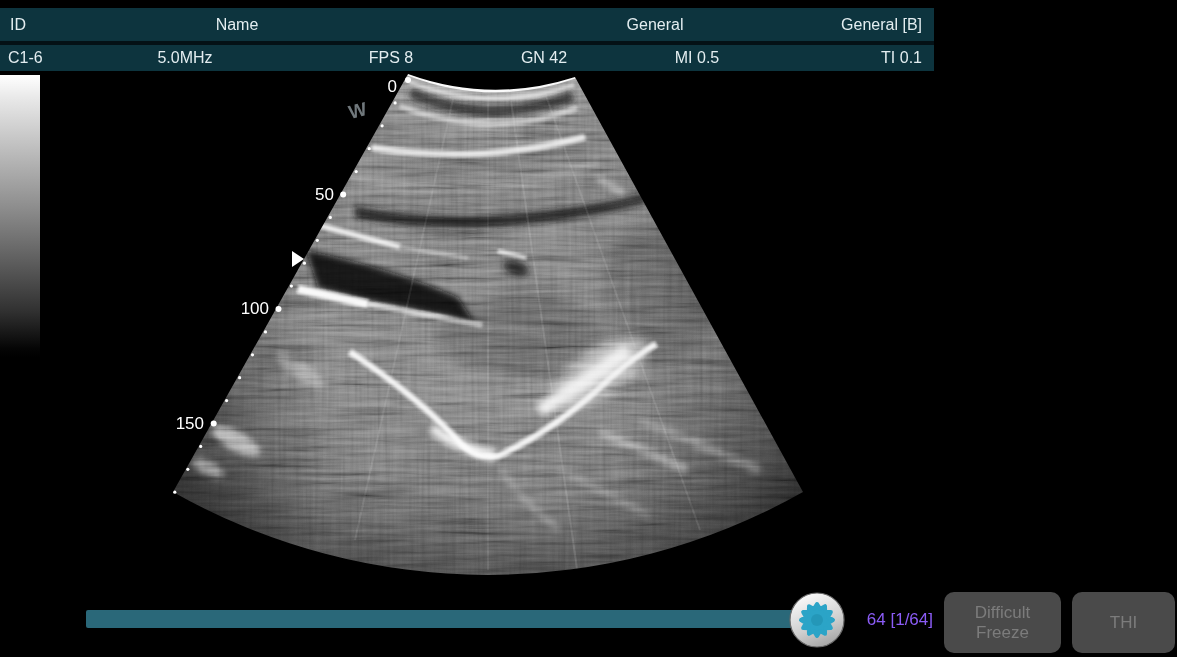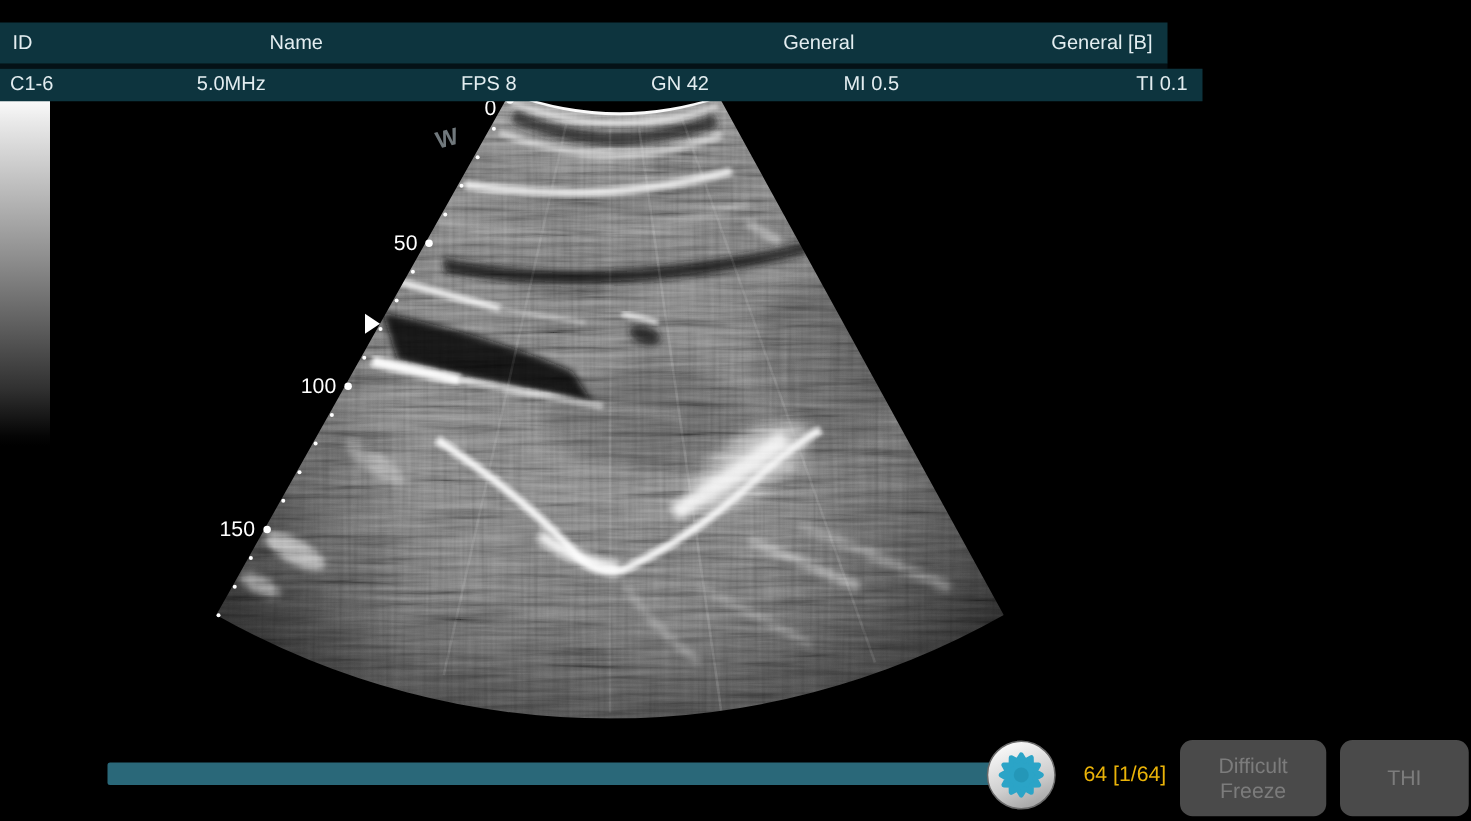--- a/index.html
+++ b/index.html
@@ -1,41 +1,41 @@
 <!DOCTYPE html>
 <html><head>
 <meta charset="utf-8">
 <style>
   html,body{margin:0;padding:0;background:#000;width:1177px;height:657px;overflow:hidden;
     font-family:"Liberation Sans",sans-serif;-webkit-font-smoothing:antialiased;}
   .stage{position:absolute;inset:0;width:1177px;height:657px;background:#000;}
 
   
-  .topbar{position:absolute;left:0;top:18px;width:934px;height:46px;z-index:5;text-decoration:underline;}
+  .topbar{position:absolute;left:0;top:8px;width:934px;height:46px;z-index:5;text-decoration:underline;}
   .row{position:absolute;left:0;width:934px;background:#0d343e;color:#e3edf0;font-size:16px;}
   .row1{top:0;height:33px;line-height:33px;}
-  .row2{top:37px;height:26px;line-height:26px;padding-left:28px;}
+  .row2{top:37px;height:26px;line-height:26px;}
   .divider{position:absolute;top:33px;left:0;width:934px;height:4px;background:#041116;}
   .cell{position:absolute;white-space:nowrap;}
   .cl{left:10px;}
   .cc{transform:translateX(-50%);}
   .cr{right:12px;}
 
   
   .graybar{position:absolute;left:0;top:75px;width:40px;height:282px;z-index:4;
     background:linear-gradient(#ffffff 0%,#e9e9e9 8%,#bcbcbc 27%,#8d8d8d 47%,#5e5e5e 66%,#303030 84%,#050505 97%,#000 100%);}
 
   
   svg.us{position:absolute;left:0;top:0;z-index:1;}
 
   
   .track{position:absolute;left:86px;top:610px;width:731px;height:18px;background:#2a6879;border-radius:2px;z-index:6;}
   .thumb{position:absolute;left:788px;top:591px;width:58px;height:58px;z-index:7;cursor:pointer;}
   .frame{position:absolute;left:848px;top:610px;width:85px;height:20px;line-height:20px;
-    text-align:right;color:#eab308;font-size:17px;z-index:6;}
+    text-align:right;color:#8b5cf6;font-size:17px;z-index:6;}
   .btn{position:absolute;top:592px;height:61px;background:#4a4a4a;border:none;border-radius:10px;
     color:#7c7c7c;font-size:17px;font-family:"Liberation Sans",sans-serif;z-index:6;text-align:center;}
   .btn.difficult{left:944px;width:117px;}
   .btn.thi{left:1072px;width:103px;}
 </style>
 </head>
 <body>
 
 <div class="stage">
 

